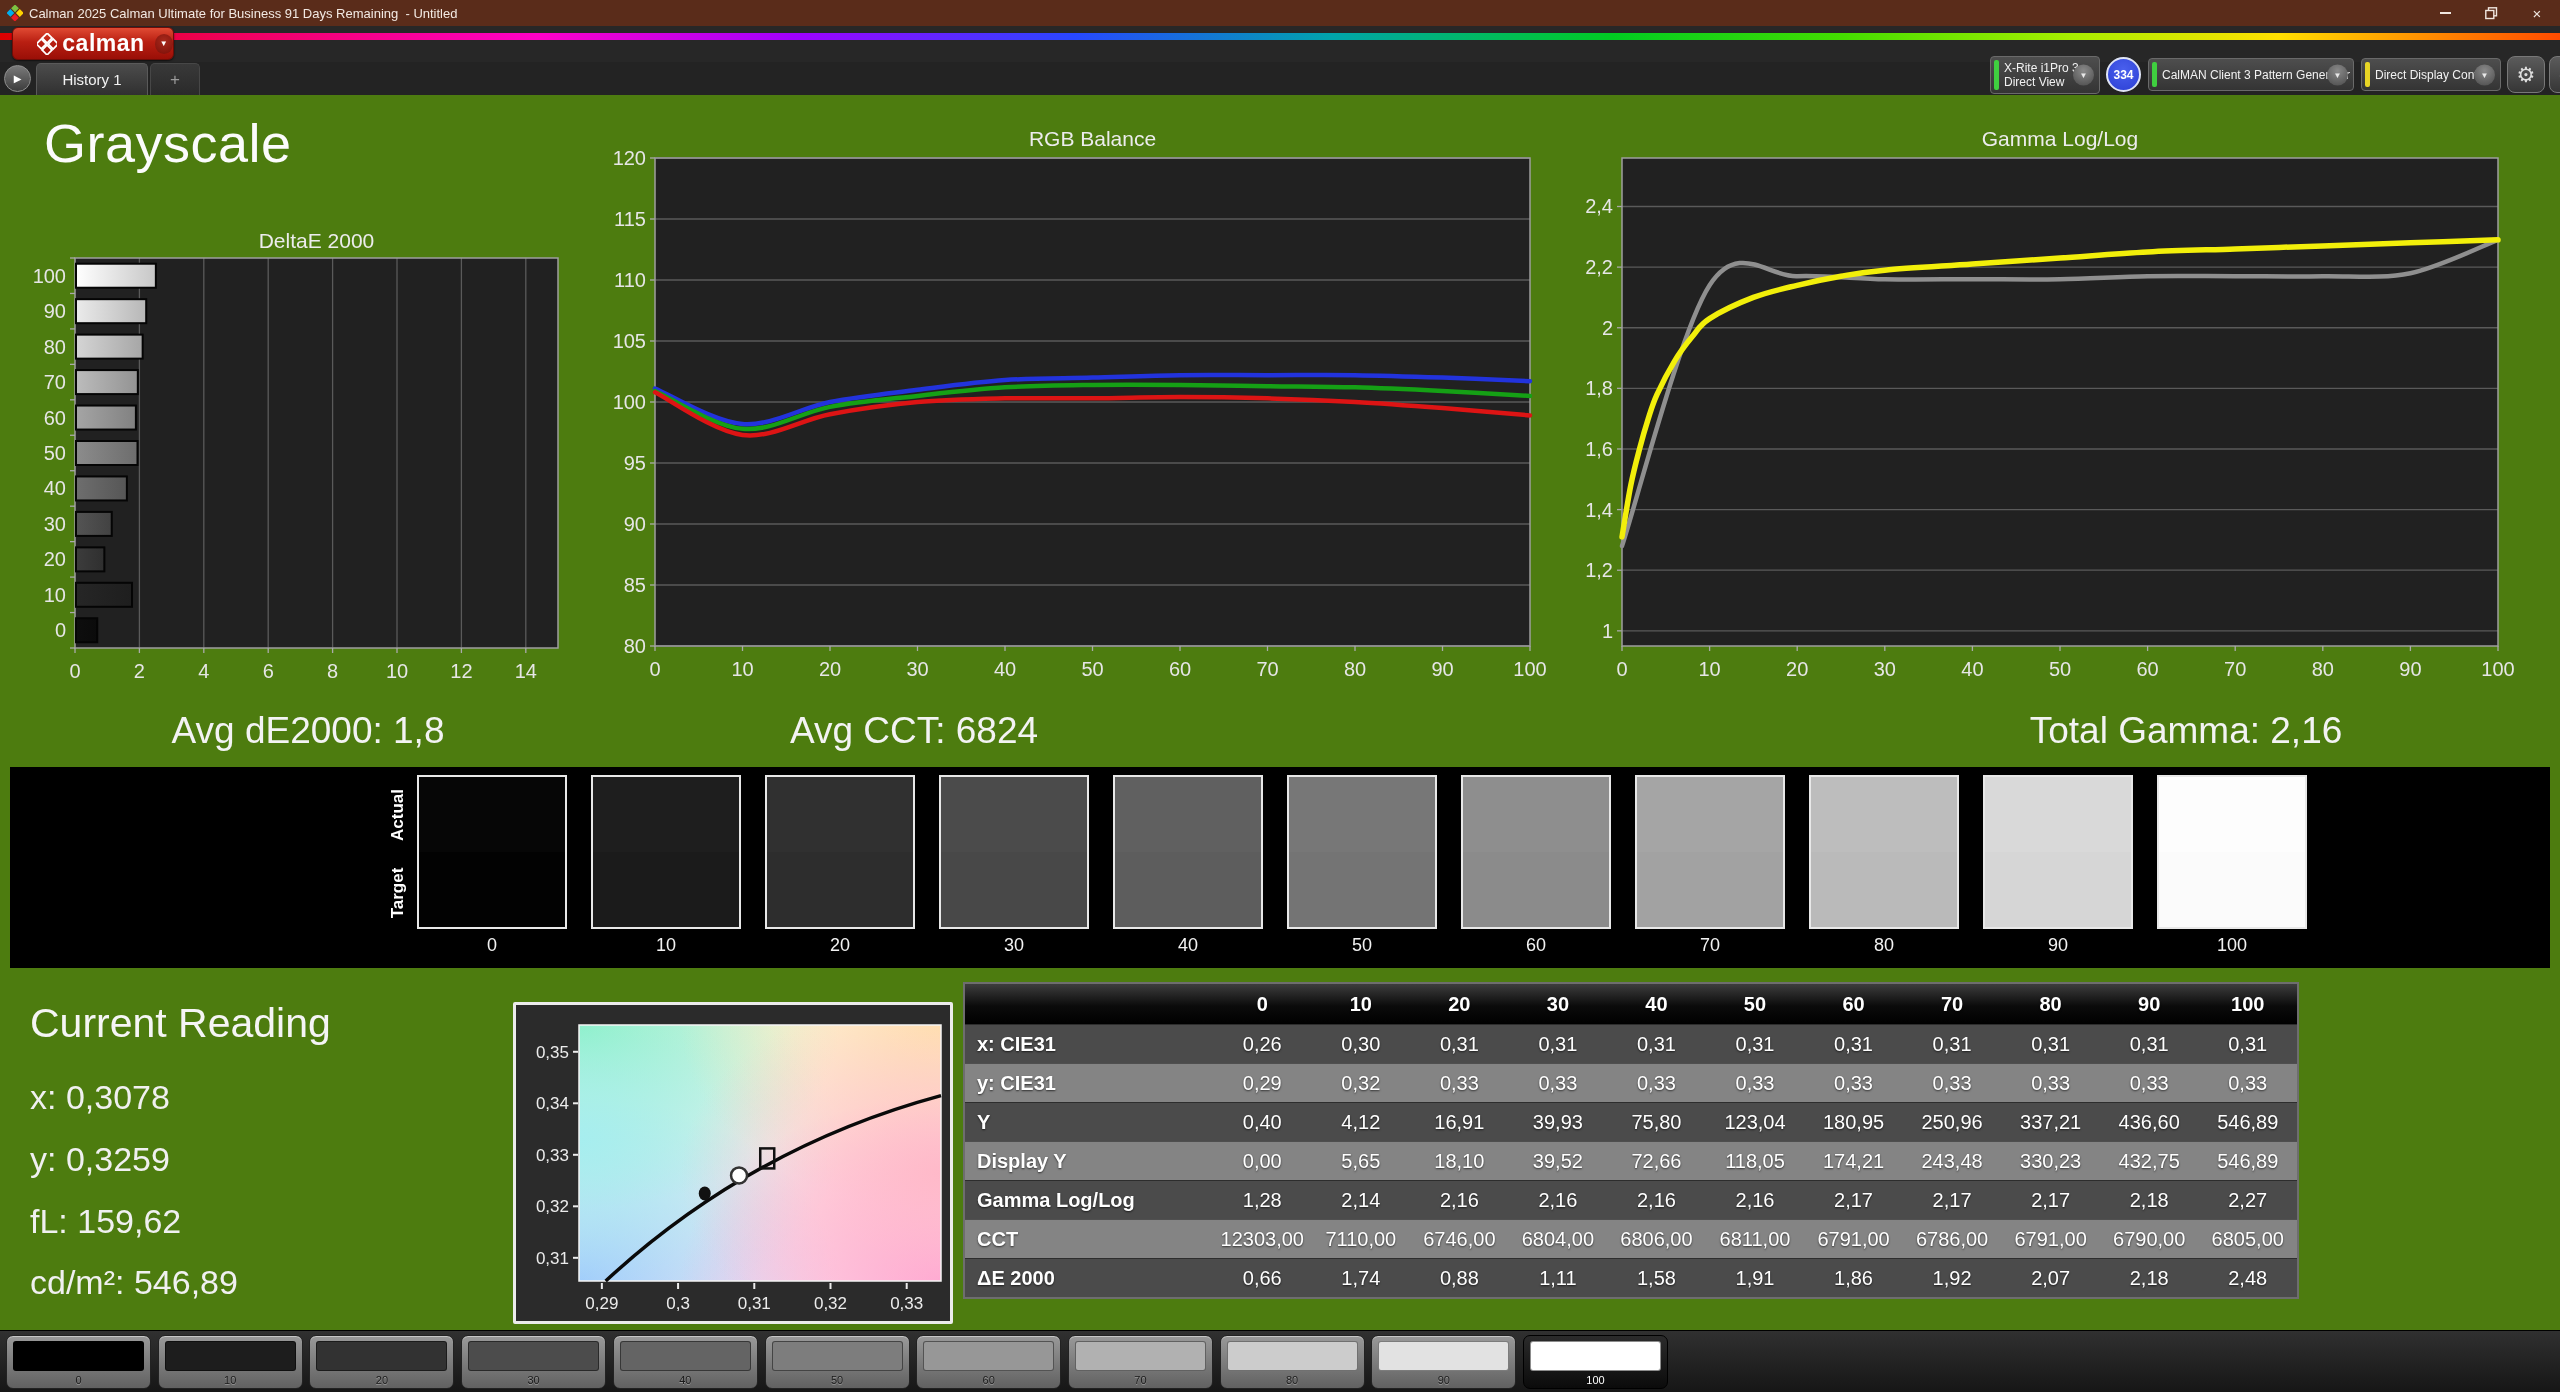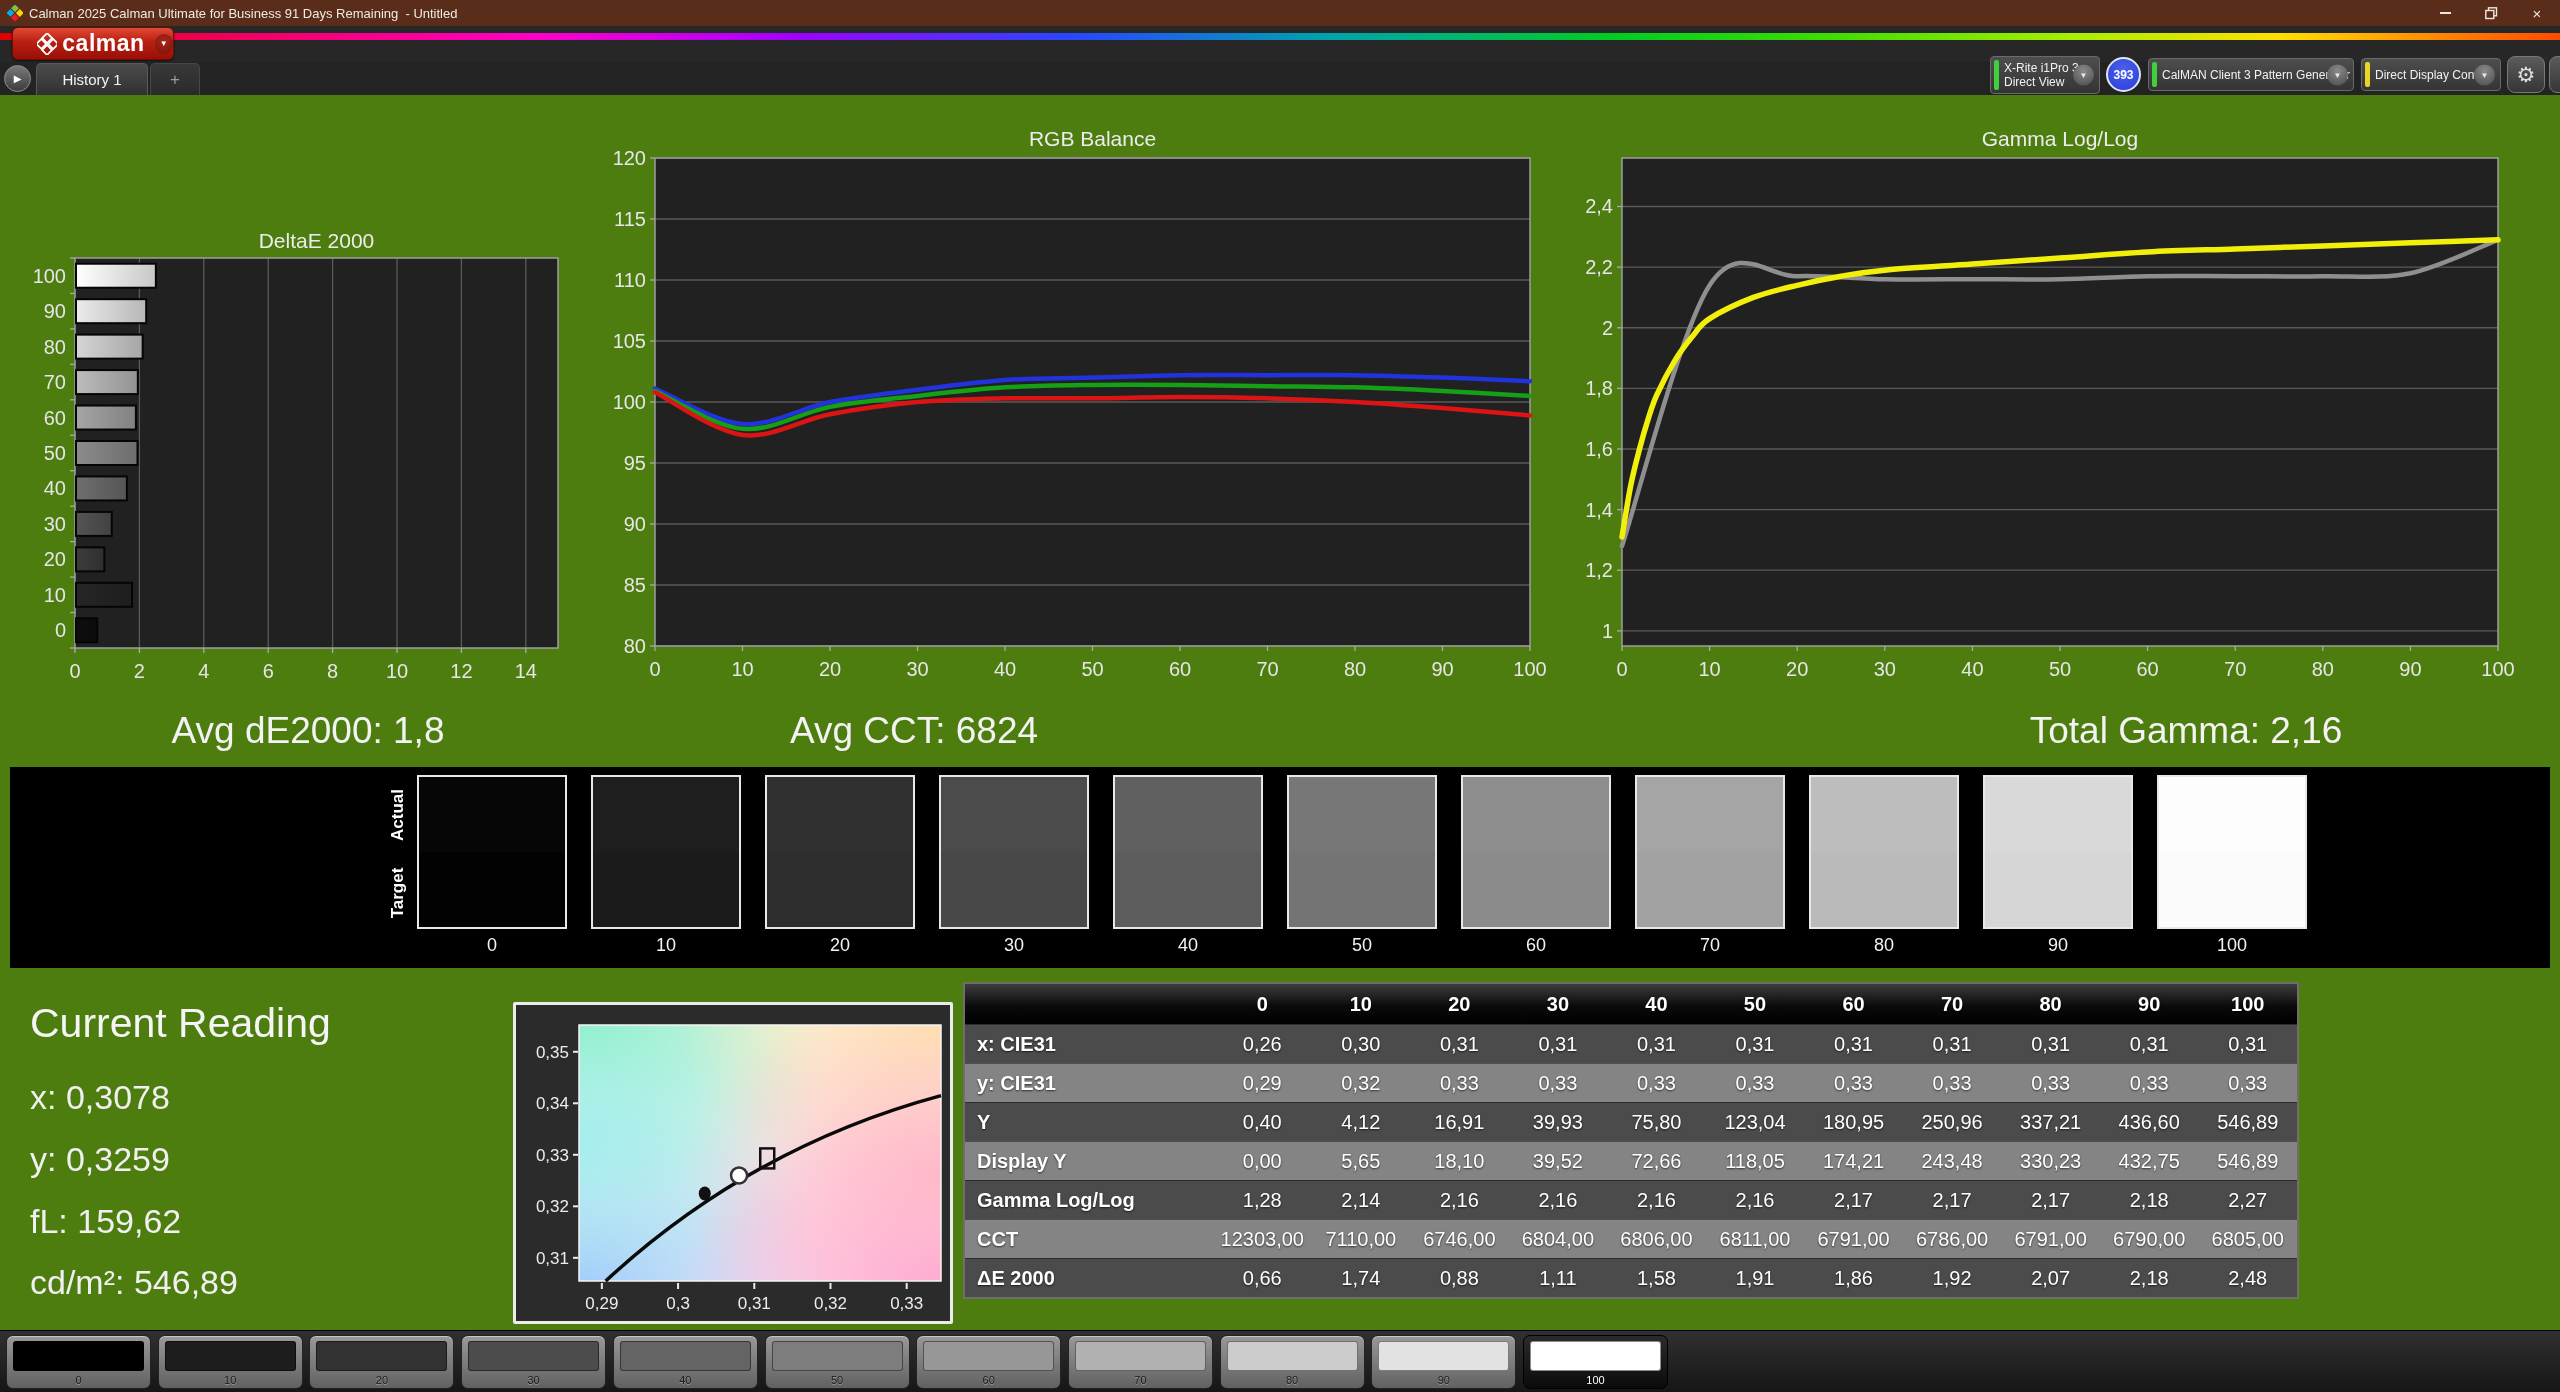--- a/index.html
+++ b/index.html
@@ -167,21 +167,21 @@
 
   <div class="dd" id="dd-meter">
     <div class="dd-status" id="meter-status" style="background: rgb(63, 207, 63);"></div>
     <div class="dd-text">
       <span>X-Rite i1Pro 3</span>
       <span>Direct View</span>
     </div>
     <div class="dd-chev">▼</div>
   </div>
   <div id="meter-badge" style="background: radial-gradient(circle at 50% 35%, rgb(74, 96, 238), rgb(43, 63, 212));">
-      <span>393</span>
+      <span>334</span>
     </div>
   <div class="dd" id="dd-pattern">
     <div class="dd-status" id="pattern-status" style="background: rgb(63, 207, 63);"></div>
     <div class="dd-text">
       <span>CalMAN Client 3 Pattern Generator</span>
     </div>
     <div class="dd-chev">▼</div>
   </div>
   <div class="dd" id="dd-display">
     <div class="dd-status" id="display-status" style="background: rgb(232, 213, 37);"></div>
@@ -190,20 +190,21 @@
     </div>
     <div class="dd-chev">▼</div>
   </div>
   <div class="tool-btn" id="btn-gear">
       <span>⚙</span>
     </div>
   <div class="tool-btn" id="btn-collapse">
       <span>◀</span>
     </div>
 
+  <div class="page-title">Grayscale</div>
 
   <svg id="chart-deltae" width="545" height="460">
       <defs>
         <linearGradient id="bg0" x1="0" y1="0" x2="1" y2="0">
           <stop offset="0%" stop-color="#ffffff"></stop>
           <stop offset="100%" stop-color="#c7c7c7"></stop>
         </linearGradient>
         <linearGradient id="bg1" x1="0" y1="0" x2="1" y2="0">
           <stop offset="0%" stop-color="#ebebeb"></stop>
           <stop offset="100%" stop-color="#b7b7b7"></stop>

